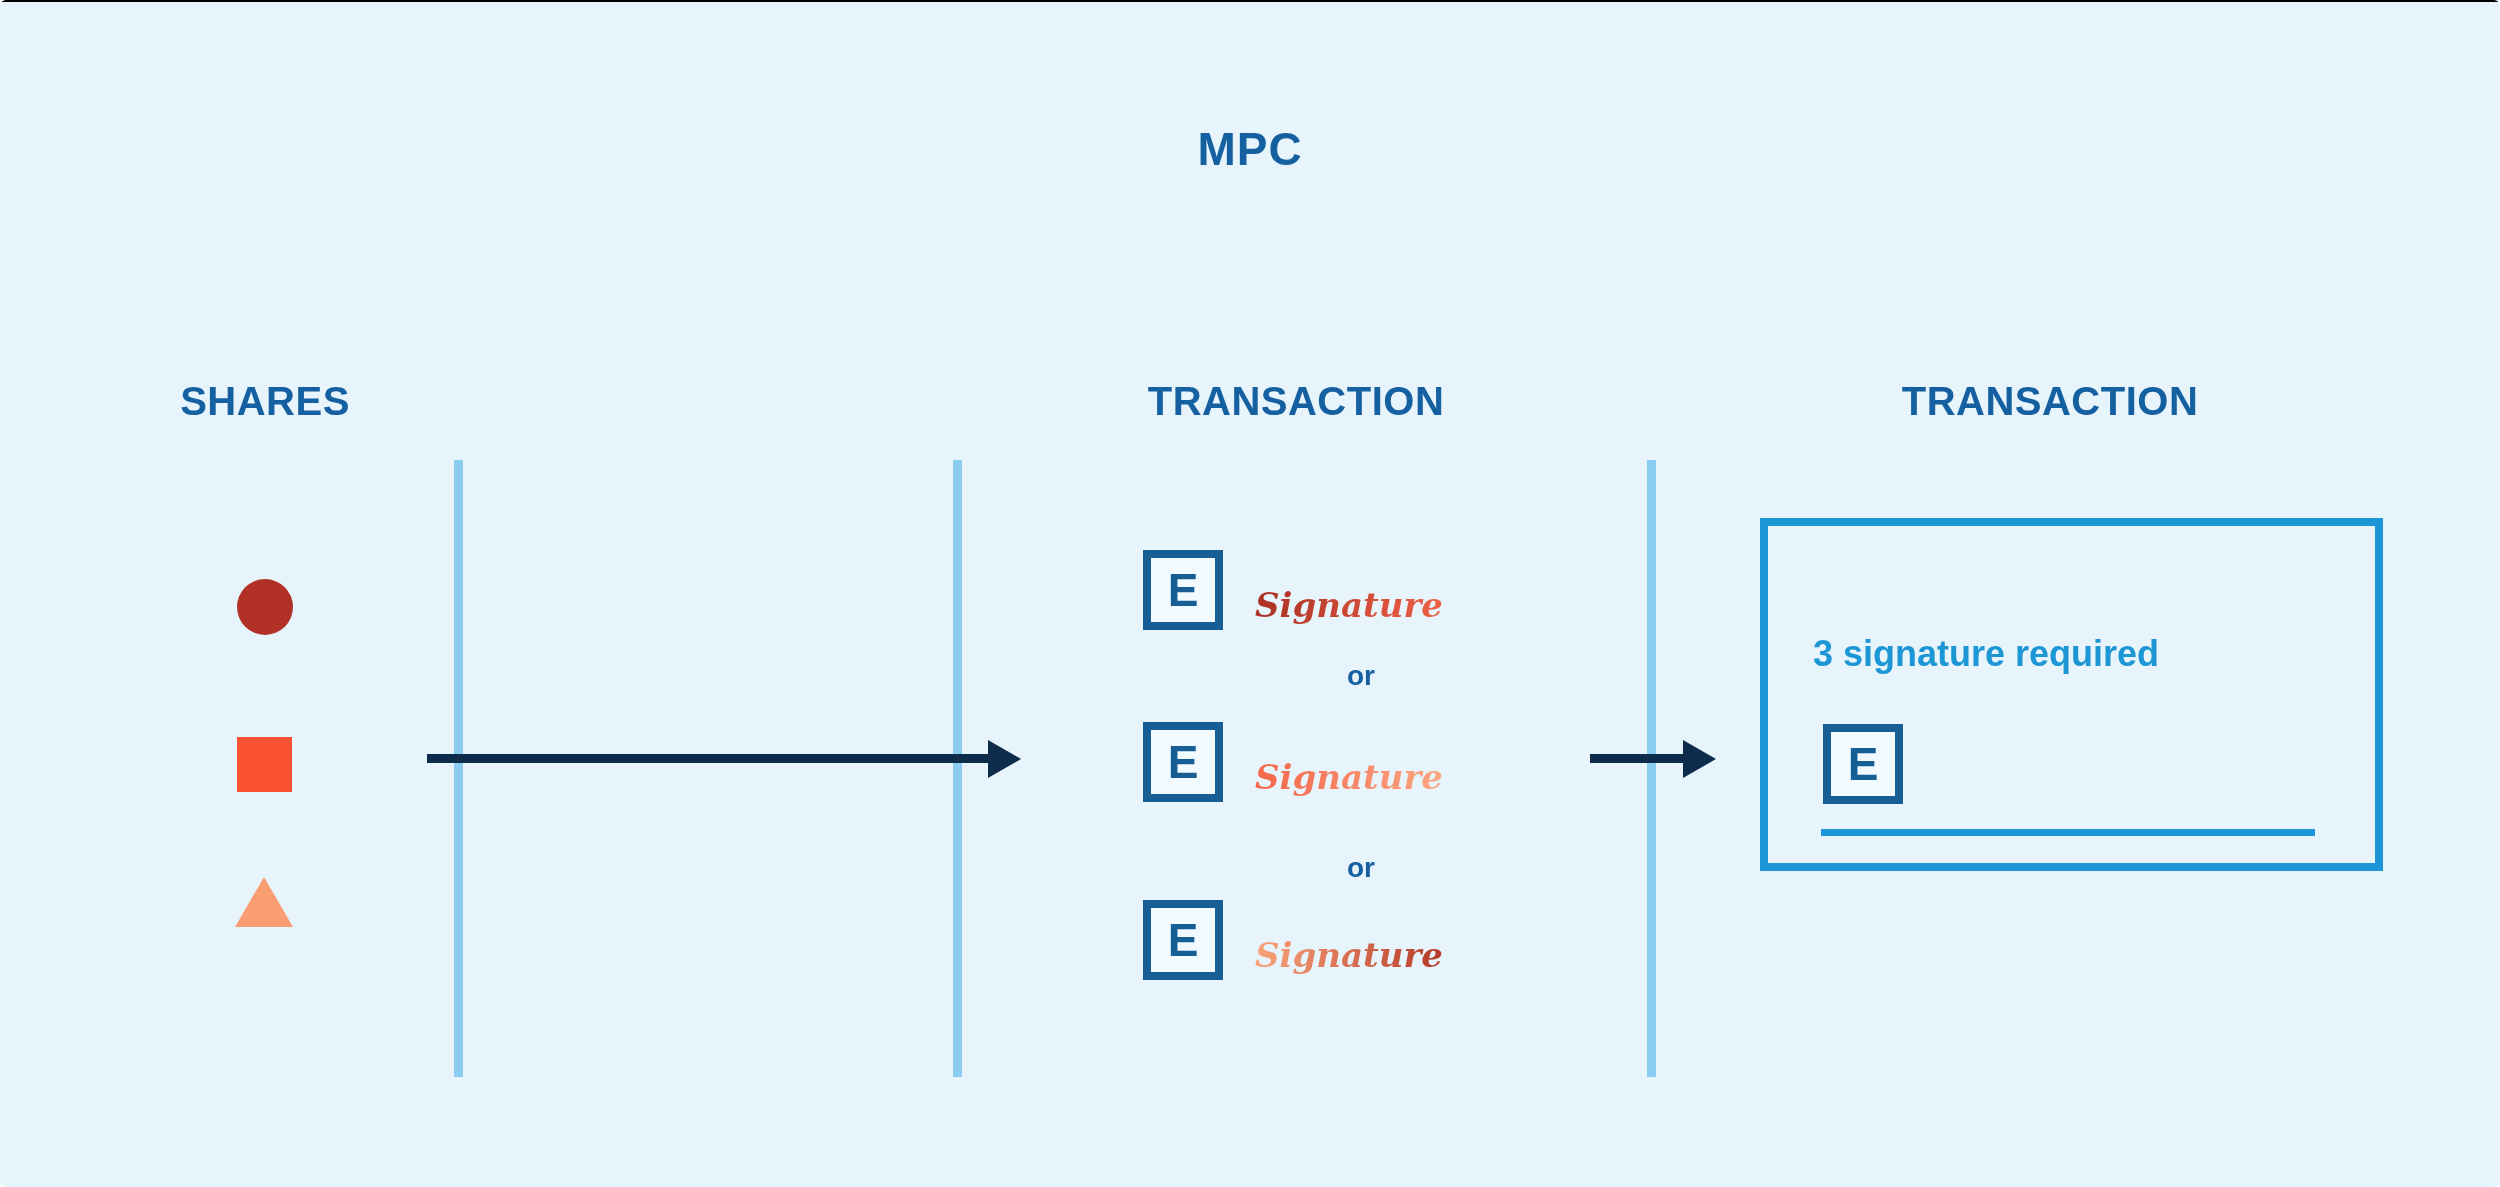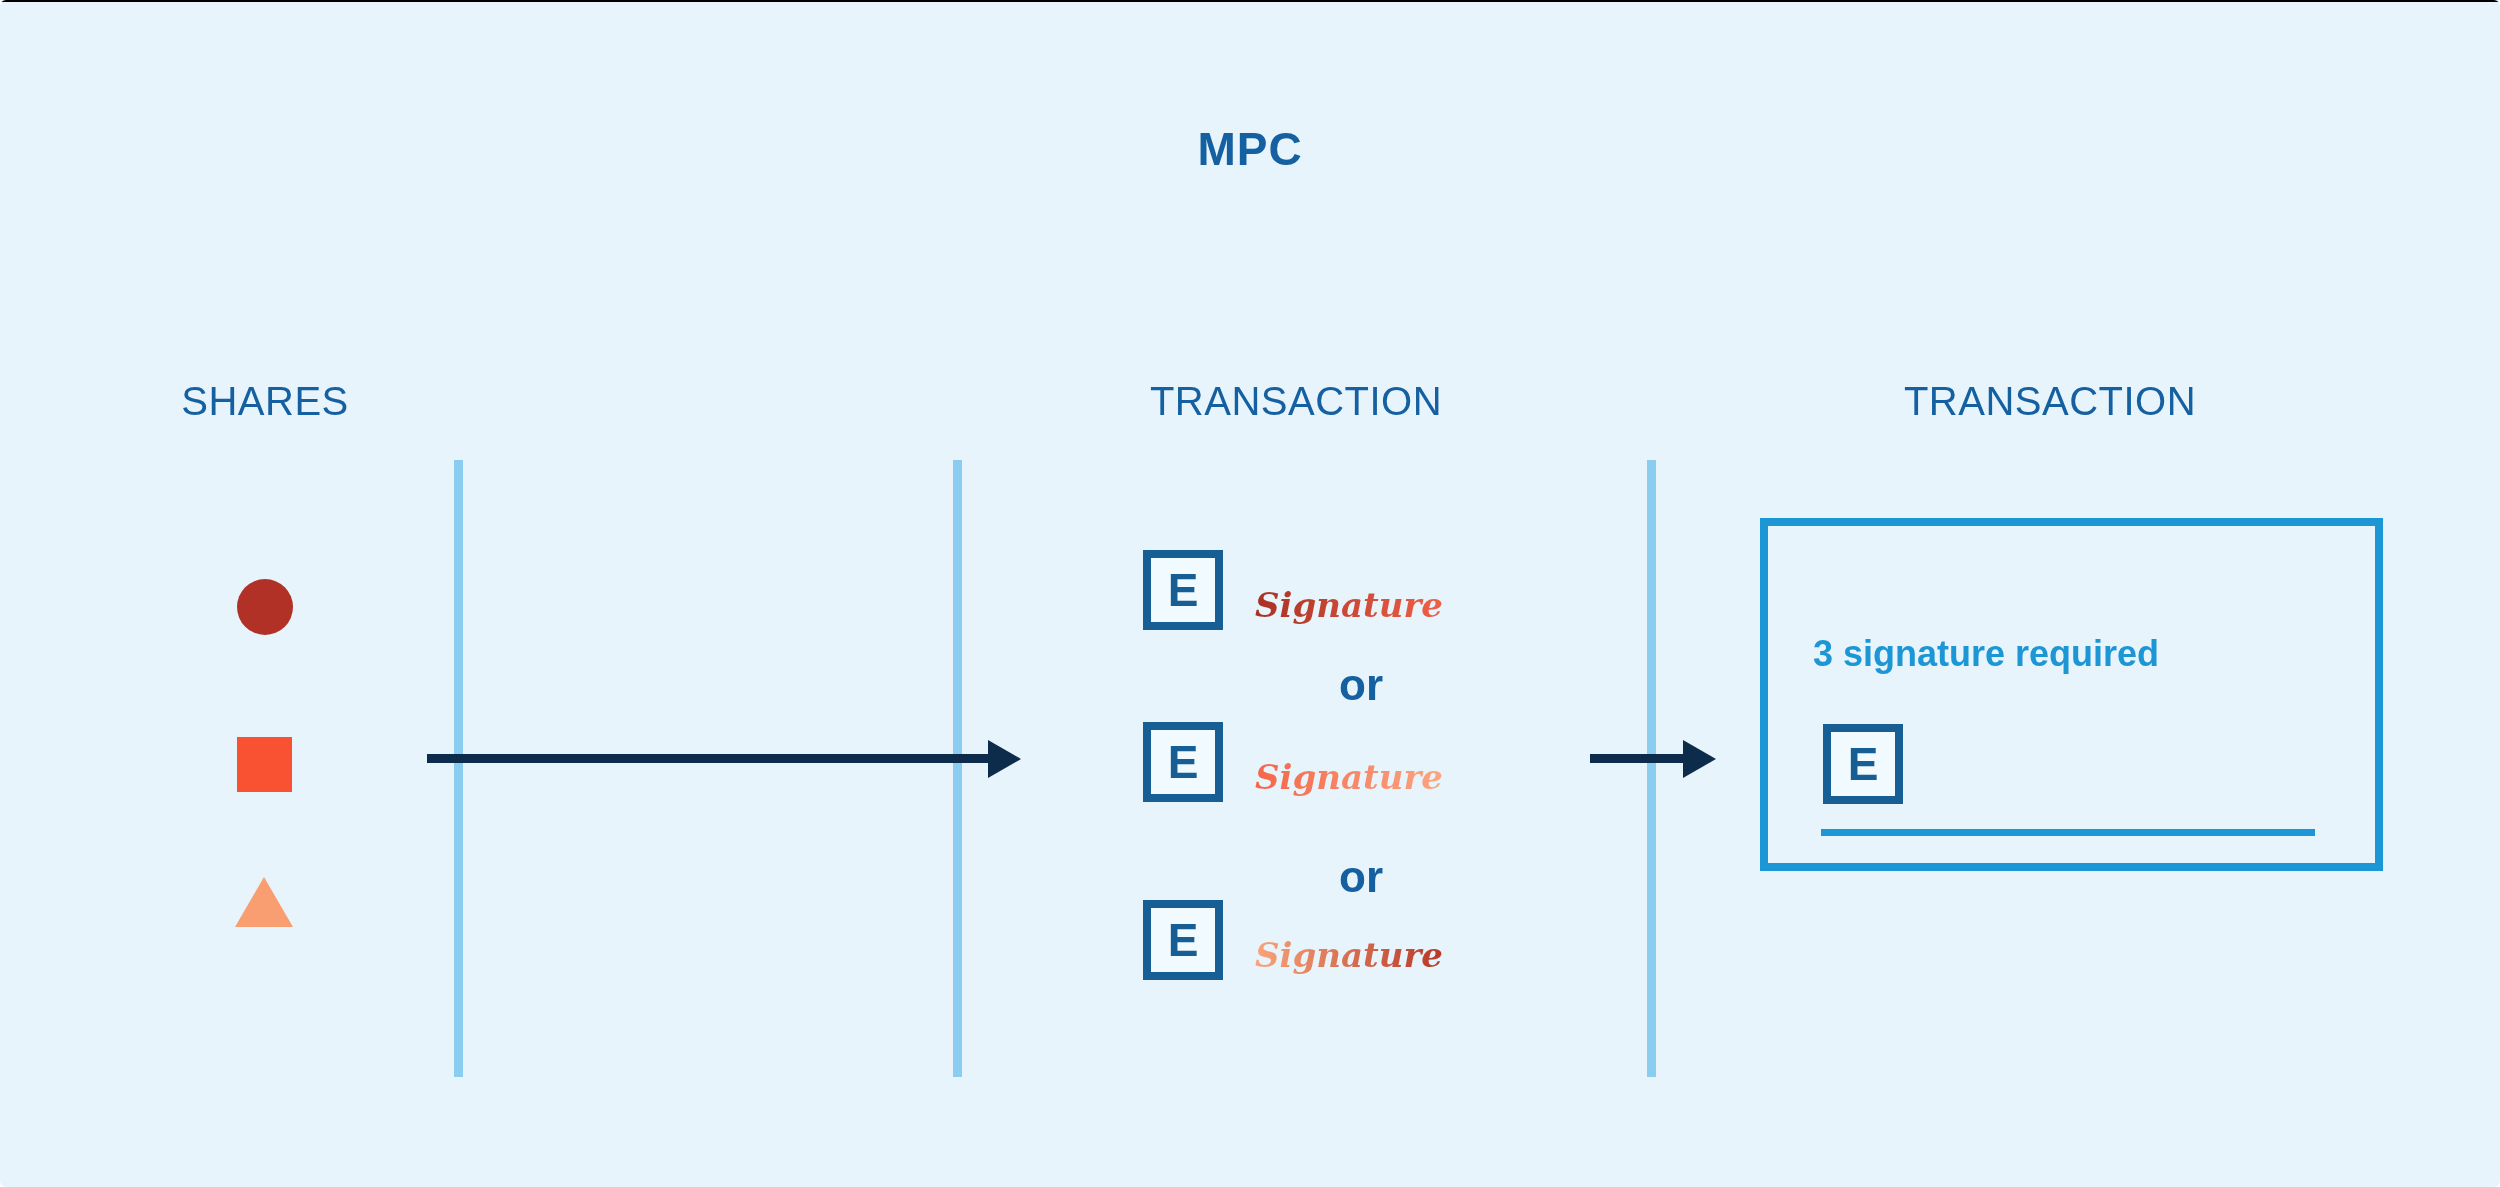--- a/index.html
+++ b/index.html
@@ -19,21 +19,21 @@
   }
   .title {
     position: absolute; left: 975px; top: 122px; width: 550px;
     text-align: center;
     font-size: 46px; font-weight: 700; letter-spacing: 1px;
     color: var(--heading-blue, #1560A0);
   }
   .col-header {
     position: absolute; top: 379px; width: 300px;
     text-align: center;
-    font-size: 40px; font-weight: 400; letter-spacing: 0.5px;
+    font-size: 40px; font-weight: 700; letter-spacing: 0.5px;
     color: var(--heading-blue, #1560A0);
   }
   .hdr-shares      { left: 115px; }
   .hdr-keys        { left: 559px; }
   .hdr-signatures  { left: 1146px; }
   .hdr-transaction { left: 1868px; margin-left: 32px; }
 
   .divider {
     position: absolute; top: 460px; width: 9px; height: 617px;
     background: var(--divider-blue, #8BCDF0);
@@ -100,21 +100,21 @@
     background-clip: text;
     -webkit-text-fill-color: transparent;
   }
   .script-1 { top: 575px; }
   .script-2 { top: 747px; }
   .script-3 { top: 925px; }
 
   .or-label {
     position: absolute; left: 1286px; width: 150px;
     text-align: center;
-    font-size: 44px; font-weight: 700;
+    font-size: 28px; font-weight: 700;
     color: var(--heading-blue, #1560A0);
   }
   .or-1 { top: 660px; }
   .or-2 { top: 852px; }
 
   .tx-box {
     position: absolute; left: 1760px; top: 518px;
     width: 623px; height: 353px;
     box-sizing: border-box;
     border: 8px solid var(--bright-blue, #1C96D4);

